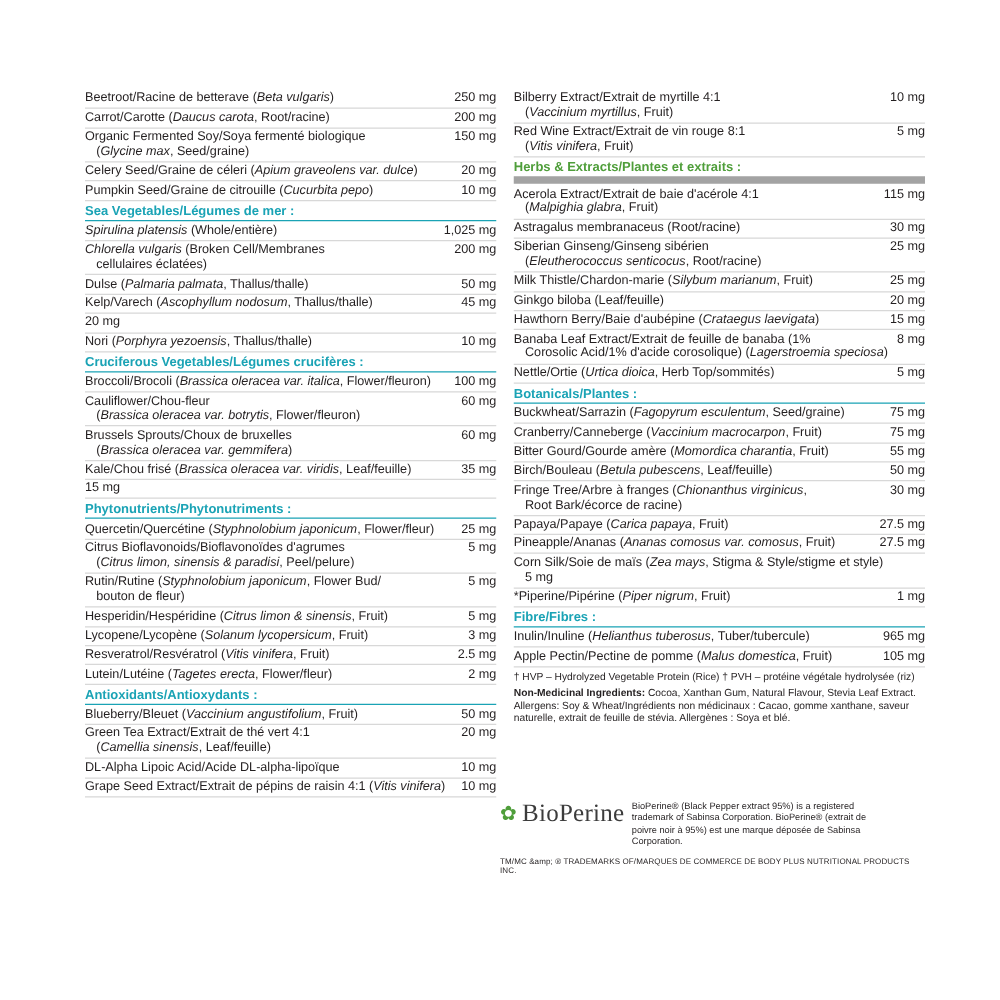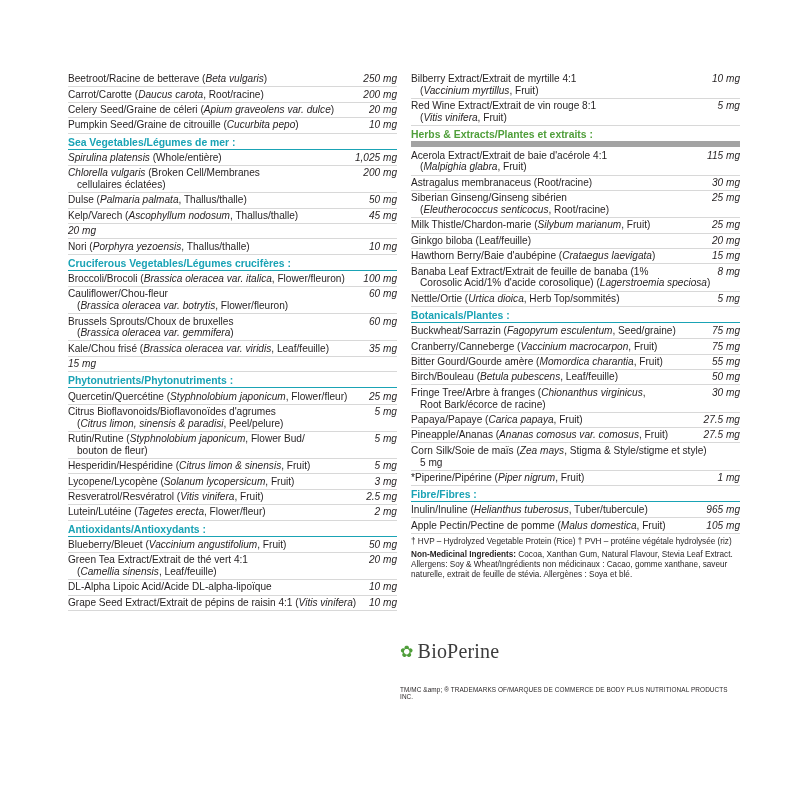--- a/index.html
+++ b/index.html
@@ -21,21 +21,21 @@
     padding:3px 0 1px 0;border-bottom:1px solid #1aa3b5;margin-bottom:1px;
   }
   .hdr.green{color:#4f9e3a;border-bottom:6px solid #a3a3a3;}
   .row{
     display:flex;justify-content:space-between;align-items:flex-start;
     border-bottom:1px solid #d8d8d8;
     font-size:10.1px;line-height:11.8px;
     padding:1.3px 0 1.3px 0;
   }
   .nm{flex:1;padding-right:6px;}
-  .amt{white-space:nowrap;text-align:right;font-size:10.1px;font-style:italic;}
+  .amt{white-space:nowrap;text-align:right;font-size:10.1px;}
   .ind{display:block;padding-left:9px;}
   i{font-style:italic;}
   .footnote{
     font-size:8.2px;line-height:10.2px;margin-top:3px;
   }
   .footnote.bold b{font-weight:bold;}
   .brandrow{
     position:absolute;left:400px;top:640px;width:340px;
     display:flex;align-items:flex-start;gap:6px;
   }
@@ -60,20 +60,24 @@
     <div class="col" id="left-col">
         <div class="row">
           <div class="nm">Beetroot/Racine de betterave (<i>Beta vulgaris</i>)</div>
           <div class="amt">250 mg</div>
         </div>
         <div class="row">
           <div class="nm">Carrot/Carotte (<i>Daucus carota</i>, Root/racine)</div>
           <div class="amt">200 mg</div>
         </div>
         <div class="row">
+          <div class="nm">Organic Fermented Soy/Soya fermenté biologique<span class="ind">(<i>Glycine max</i>, Seed/graine)</span></div>
+          <div class="amt">150 mg</div>
+        </div>
+        <div class="row">
           <div class="nm">Celery Seed/Graine de céleri (<i>Apium graveolens var. dulce</i>)</div>
           <div class="amt">20 mg</div>
         </div>
         <div class="row">
           <div class="nm">Pumpkin Seed/Graine de citrouille (<i>Cucurbita pepo</i>)</div>
           <div class="amt">10 mg</div>
         </div>
         <div class="hdr">Sea Vegetables/Légumes de mer :</div>
         <div class="row">
           <div class="nm"><i>Spirulina platensis</i> (Whole/entière)</div>
@@ -256,17 +260,18 @@
         <div class="footnote">† HVP – Hydrolyzed Vegetable Protein (Rice) † PVH – protéine végétale hydrolysée (riz)</div>
         <div class="footnote bold"><b>Non-Medicinal Ingredients:</b> Cocoa, Xanthan Gum, Natural Flavour, Stevia Leaf Extract. Allergens: Soy &amp; Wheat/Ingrédients non médicinaux : Cacao, gomme xanthane, saveur naturelle, extrait de feuille de stévia. Allergènes : Soya et blé.</div>
       </div>
   </div>
 
   <div class="brandrow">
     <div class="bioperine">
       <span class="leaf">✿</span>
       <span>BioPerine</span>
     </div>
+    <div class="bp-text">BioPerine® (Black Pepper extract 95%) is a registered trademark of Sabinsa Corporation. BioPerine® (extrait de poivre noir à 95%) est une marque déposée de Sabinsa Corporation.</div>
   </div>
 
   <div class="tmline">TM/MC &amp;amp; ® TRADEMARKS OF/MARQUES DE COMMERCE DE BODY PLUS NUTRITIONAL PRODUCTS INC.</div>
 
 </div>
 
 </body></html>

